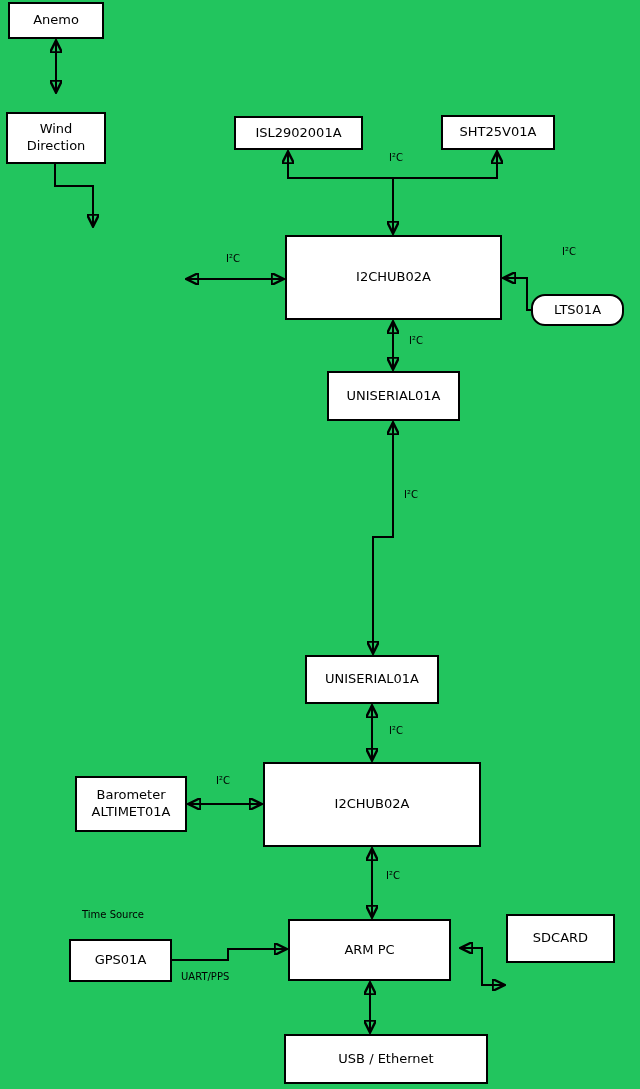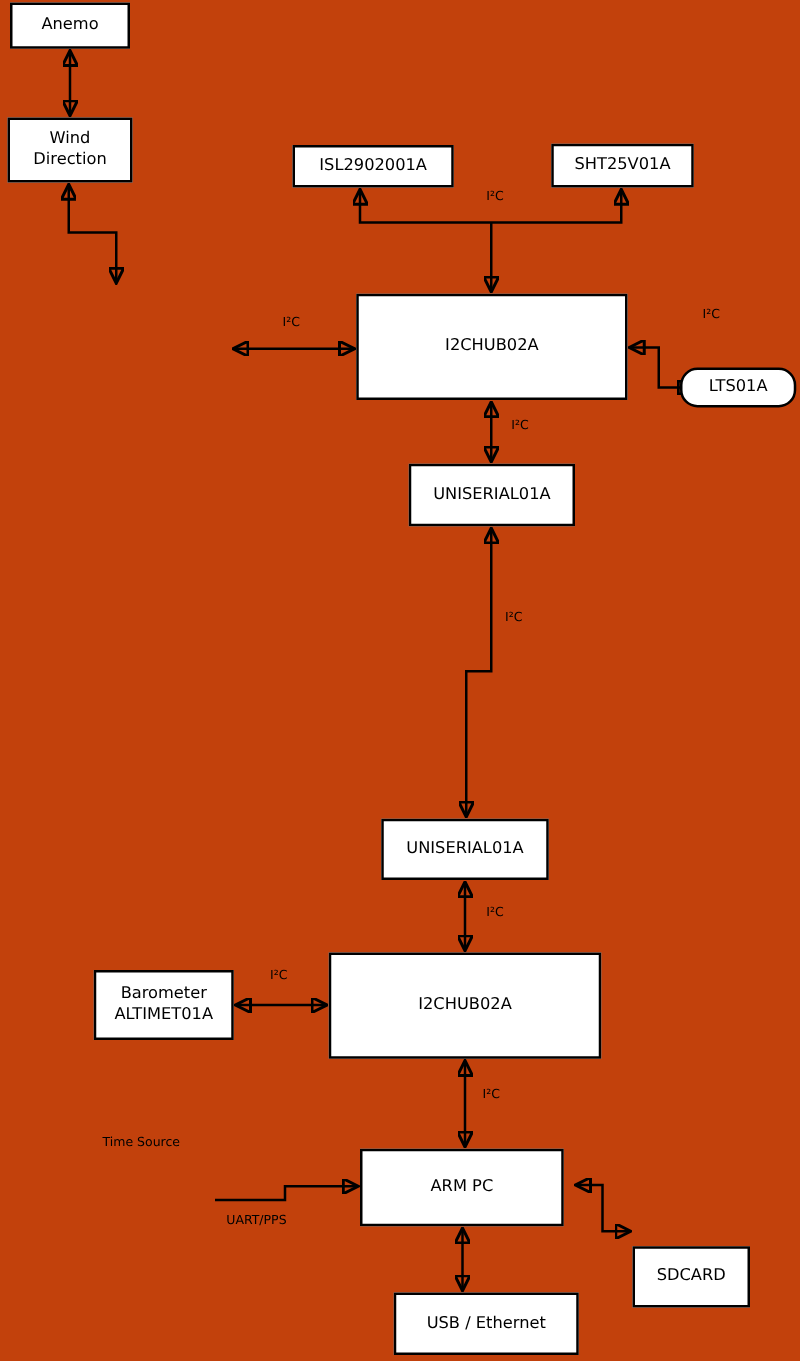--- a/index.html
+++ b/index.html
@@ -4,21 +4,21 @@
 <style>
   html, body {
     margin: 0;
     padding: 0;
     background: #ffffff;
   }
   #canvas {
     position: relative;
     width: 640px;
     height: 1089px;
-    background: #c2410c;
+    background: #22c55e;
     font-family: "DejaVu Sans", "Liberation Sans", sans-serif;
     color: #000000;
     overflow: hidden;
   }
   .wires {
     position: absolute;
     left: 0;
     top: 0;
     width: 640px;
     height: 1089px;
@@ -44,34 +44,34 @@
     white-space: pre-line;
   }
   .lbl {
     position: absolute;
     font-size: 10px;
     line-height: 1.1;
     white-space: nowrap;
   }
   
   .n-anemo  { left:   8px; top:    2px; width:  96px; height:  37px; }
-  .n-wind   { left:   6px; top:   94px; width: 100px; height:  52px; }
+  .n-wind   { left:   6px; top:   112px; width: 100px; height:  52px; }
   .n-pic    { left:   2px; top:  228px; width: 183px; height: 100px; }
   .n-isl    { left: 234px; top:  116px; width: 129px; height:  34px; }
   .n-sht    { left: 441px; top:  115px; width: 114px; height:  35px; text-align: right; }
   .n-hub1   { left: 285px; top:  235px; width: 217px; height:  85px; }
-  .n-lts    { left: 544px; top:  294px; width:  93px; height:  32px; border-radius: 14px; }
+  .n-lts    { left: 531px; top:  294px; width:  93px; height:  32px; border-radius: 14px; }
   .n-uni1   { left: 327px; top:  371px; width: 133px; height:  50px; }
   .n-uni2   { left: 305px; top:  655px; width: 134px; height:  49px; }
   .n-hub2   { left: 263px; top:  762px; width: 218px; height:  85px; }
   .n-baro   { left:  75px; top:  776px; width: 112px; height:  56px; }
   .n-gps    { left:  69px; top:  939px; width: 103px; height:  43px; }
   .n-arm    { left: 288px; top:  919px; width: 163px; height:  62px; }
-  .n-sdcard { left: 506px; top:  997px; width: 94px; height:  49px; }
-  .n-usb    { left: 284px; top: 1034px; width: 148px; height:  50px; margin-left: 31px; }
+  .n-sdcard { left: 506px; top:  914px; width: 109px; height:  49px; }
+  .n-usb    { left: 284px; top: 1034px; width: 204px; height:  50px; }
   
   .l-i2c-bus  { left: 389px; top: 152px; }
   .l-i2c-pic  { left: 226px; top: 253px; }
   .l-i2c-lts  { left: 562px; top: 246px; }
   .l-i2c-u1   { left: 409px; top: 335px; }
   .l-i2c-long { left: 404px; top: 489px; }
   .l-i2c-u2   { left: 389px; top: 725px; }
   .l-i2c-baro { left: 216px; top: 775px; }
   .l-i2c-arm  { left: 386px; top: 870px; }
   .l-time     { left:  82px; top: 909px; }
@@ -132,20 +132,23 @@
   <div class="node n-uni2">
     <span class="nlabel">UNISERIAL01A</span>
   </div>
   <div class="node n-hub2">
     <span class="nlabel">I2CHUB02A</span>
   </div>
   <div class="node n-baro">
     <span class="nlabel">Barometer
 ALTIMET01A</span>
   </div>
+  <div class="node n-gps">
+    <span class="nlabel">GPS01A</span>
+  </div>
   <div class="node n-arm">
     <span class="nlabel">ARM PC</span>
   </div>
   <div class="node n-sdcard">
     <span class="nlabel">SDCARD</span>
   </div>
   <div class="node n-usb">
     <span class="nlabel">USB / Ethernet</span>
   </div>
 

